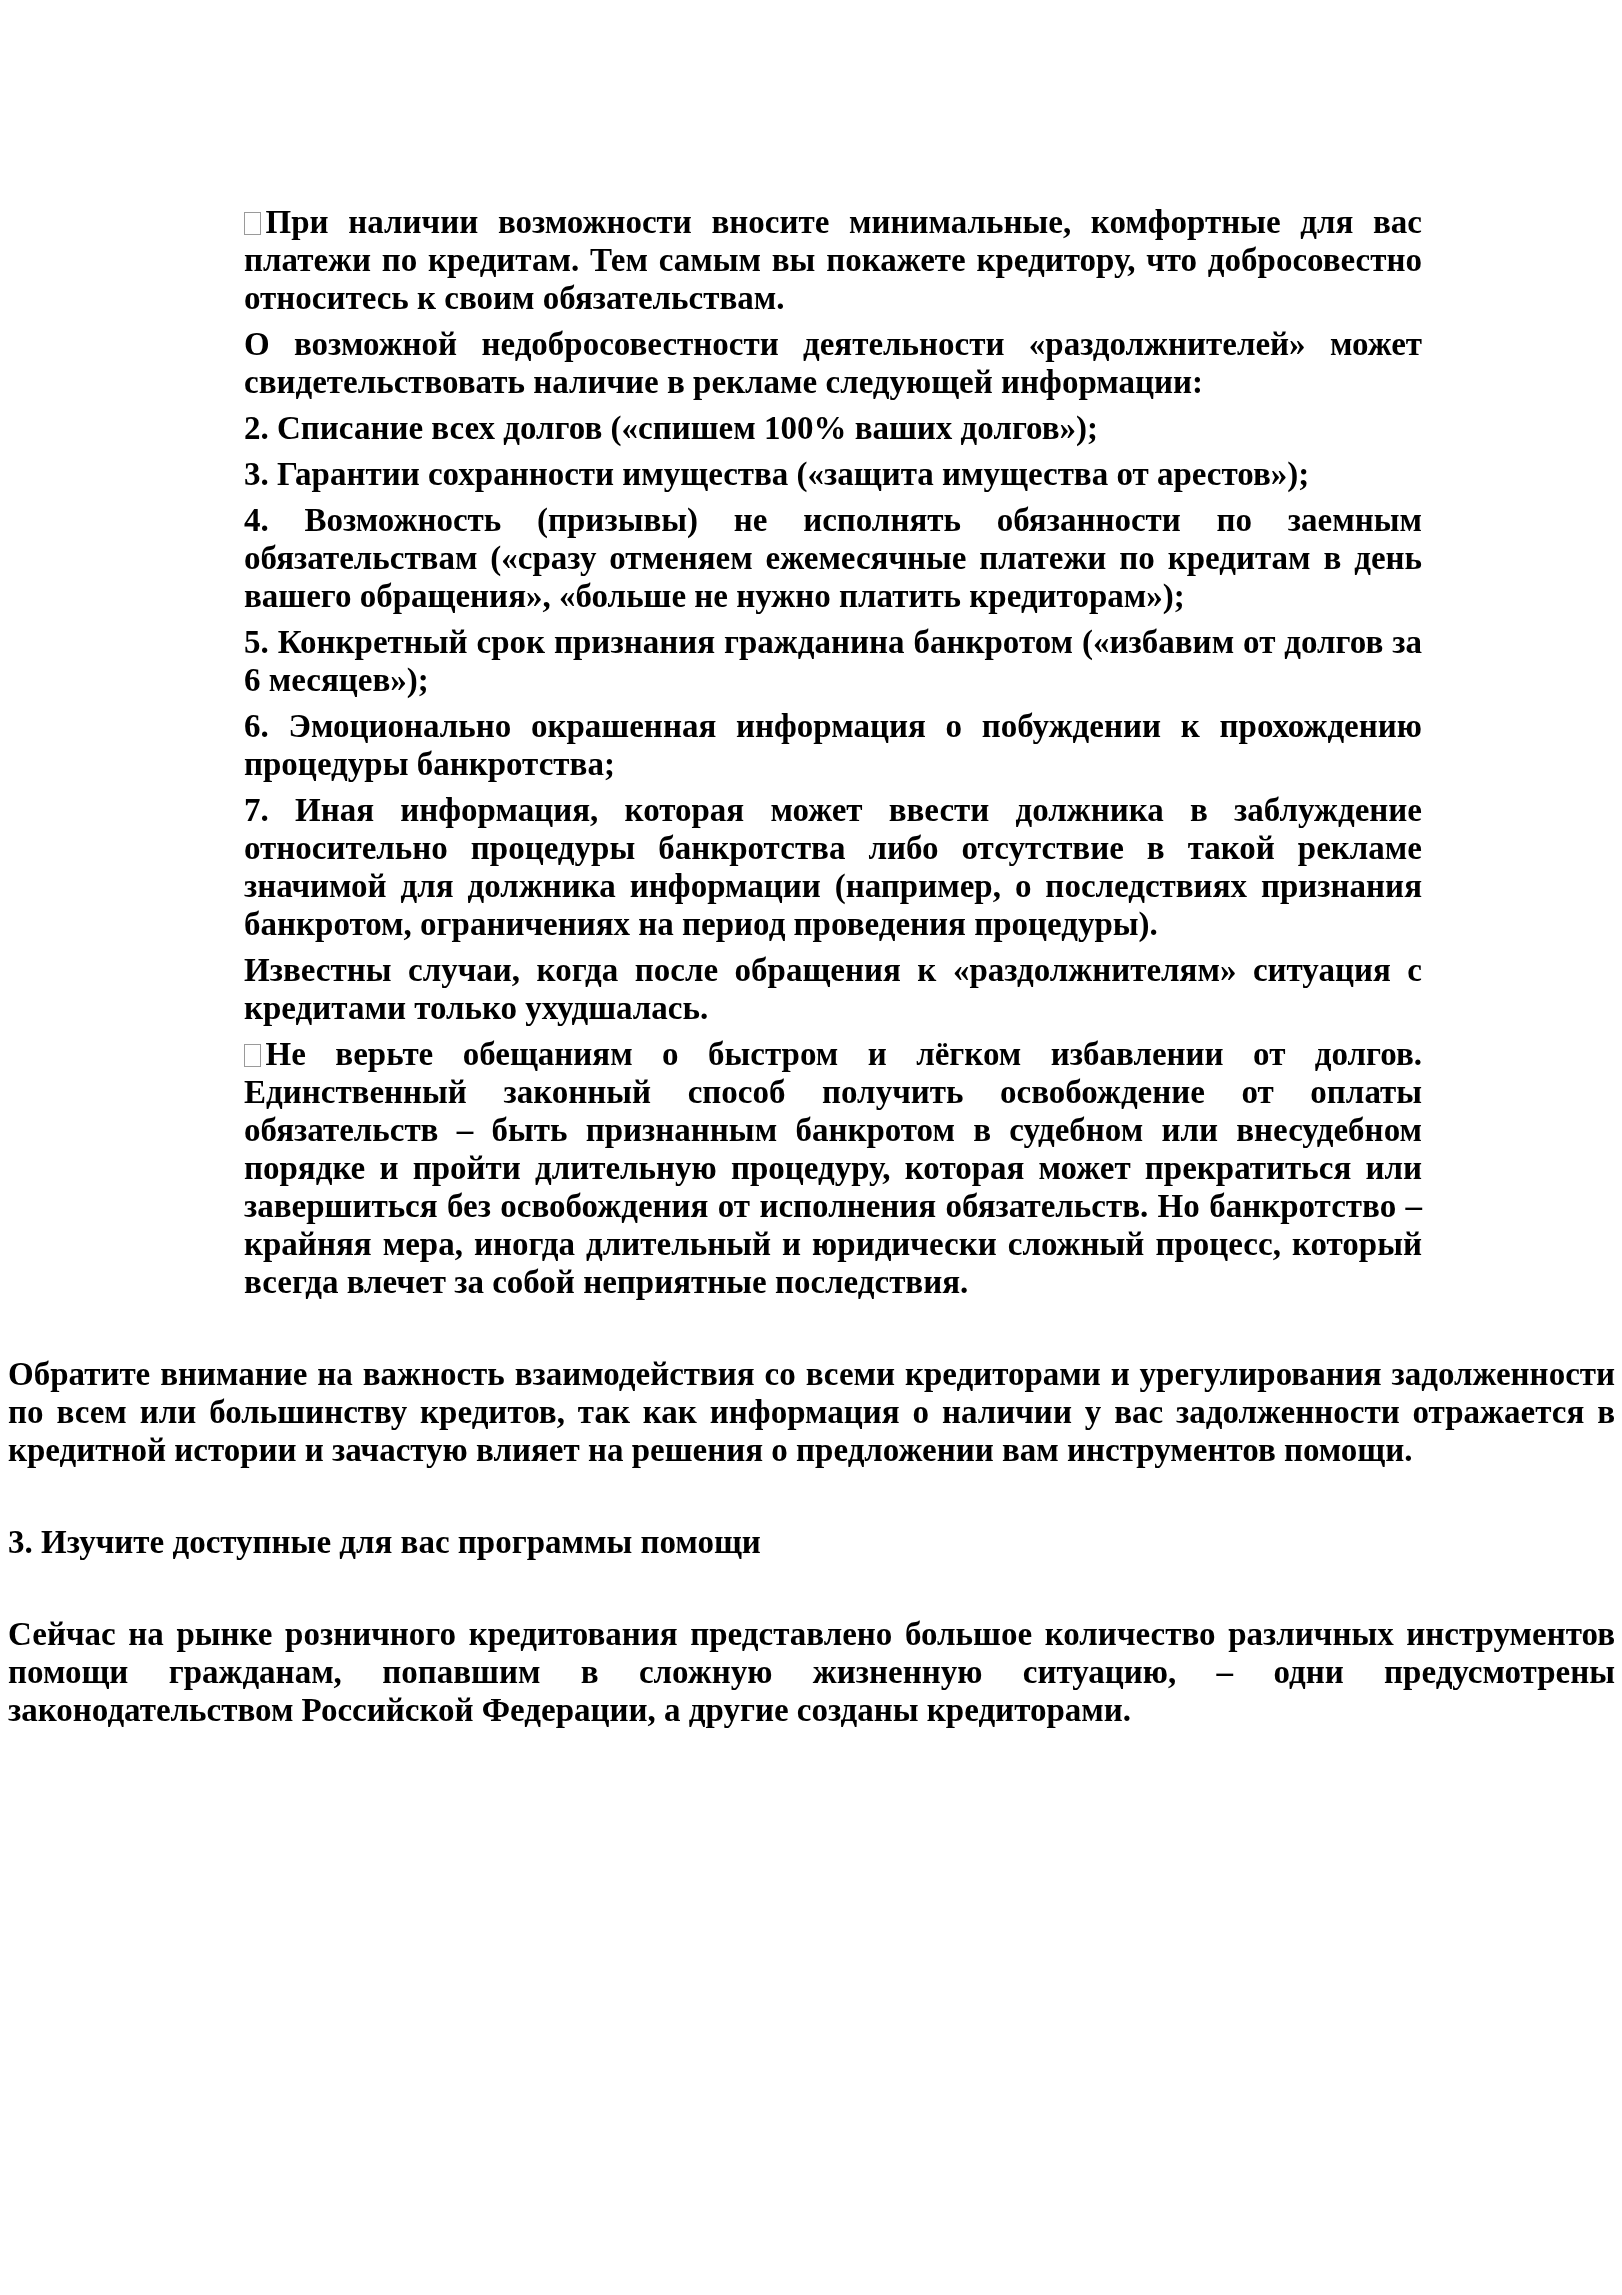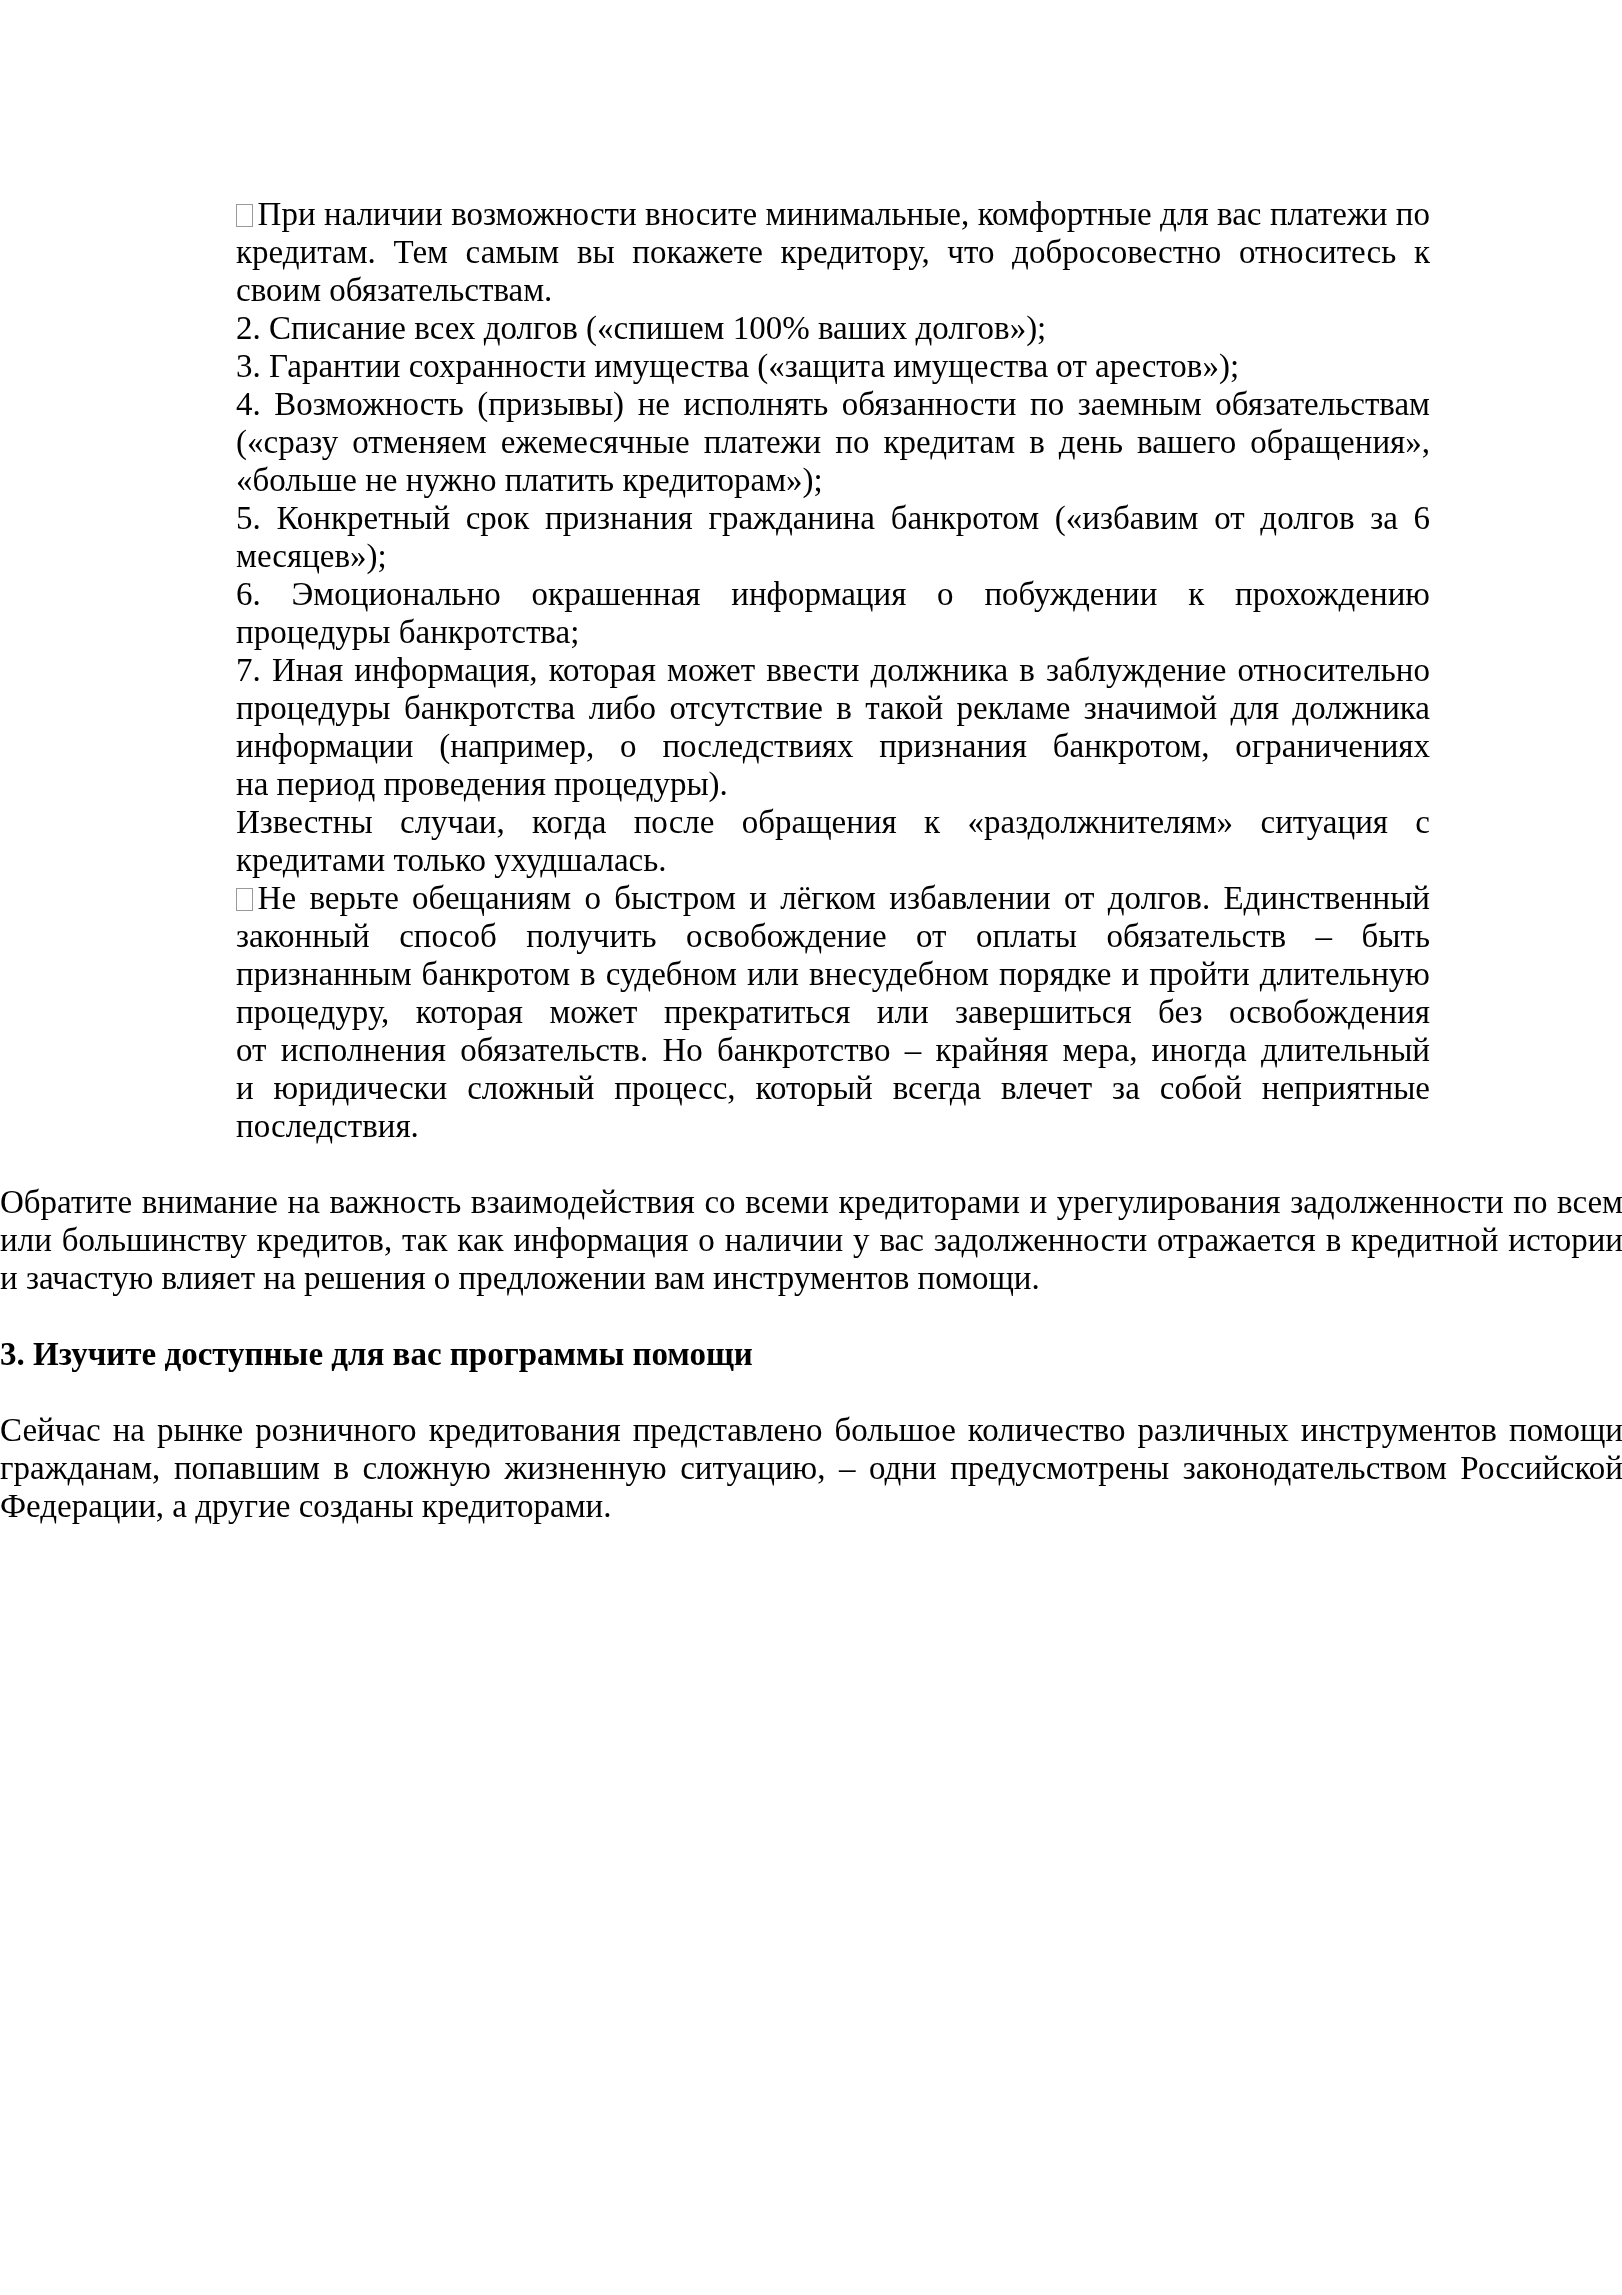--- a/index.html
+++ b/index.html
@@ -26,25 +26,26 @@
     line-height: 38px;
     color: #000000;
   }
   .block-indent {
     margin: 0 193px 0 236px;
   }
   .block-left {
     margin: 0 193px 0 196px;
   }
   .doc p {
-    margin: 0;
+    margin: 8px;
     padding: 0;
     text-align: justify;
     text-justify: inter-word;
     hyphens: none;
+    font-weight: bold;
   }
   .heading {
     font-weight: bold;
   }
   .blank {
     height: 38px;
   }
   
   .tofu {
     display: inline-block;
@@ -61,20 +62,21 @@
 <body>
 
 <div class="page">
   <div class="doc">
 
     <div class="block-indent">
 
       <p><span class="tofu"></span><span>При наличии возможности вносите минимальные, комфортные для вас платежи по кредитам. Тем самым вы покажете кредитору, что добросовестно относитесь к своим обязательствам.</span></p>
 
 
+      <p><span>О возможной недобросовестности деятельности «раздолжнителей» может свидетельствовать наличие в рекламе следующей информации:</span></p>
 
 
       <p><span>2. Списание всех долгов («спишем 100% ваших долгов»);</span></p>
 
       <p><span>3. Гарантии сохранности имущества («защита имущества от арестов»);</span></p>
 
       <p><span>4. Возможность (призывы) не исполнять обязанности по заемным обязательствам («сразу отменяем ежемесячные платежи по кредитам в день вашего обращения», «больше не нужно платить кредиторам»);</span></p>
 
       <p><span>5. Конкретный срок признания гражданина банкротом («избавим от долгов за 6 месяцев»);</span></p>
 

